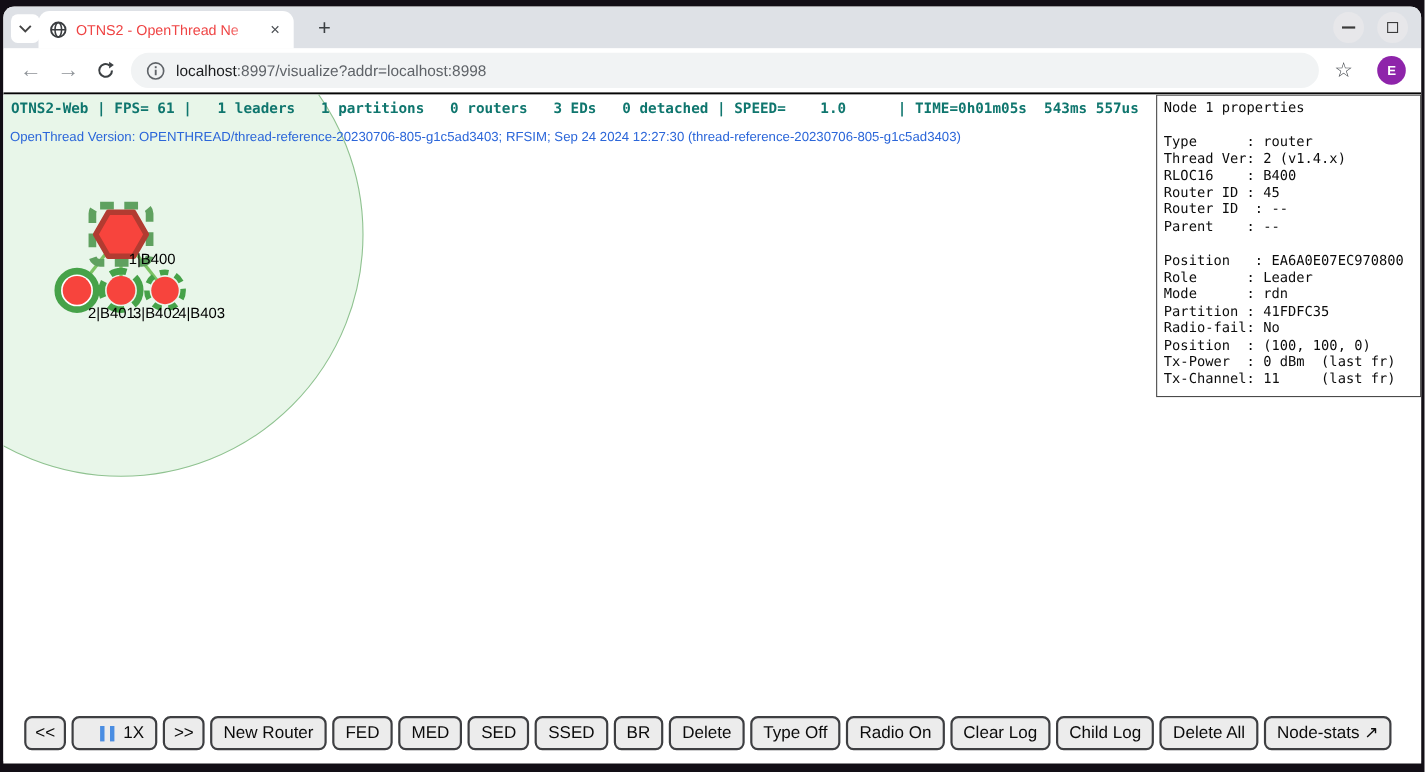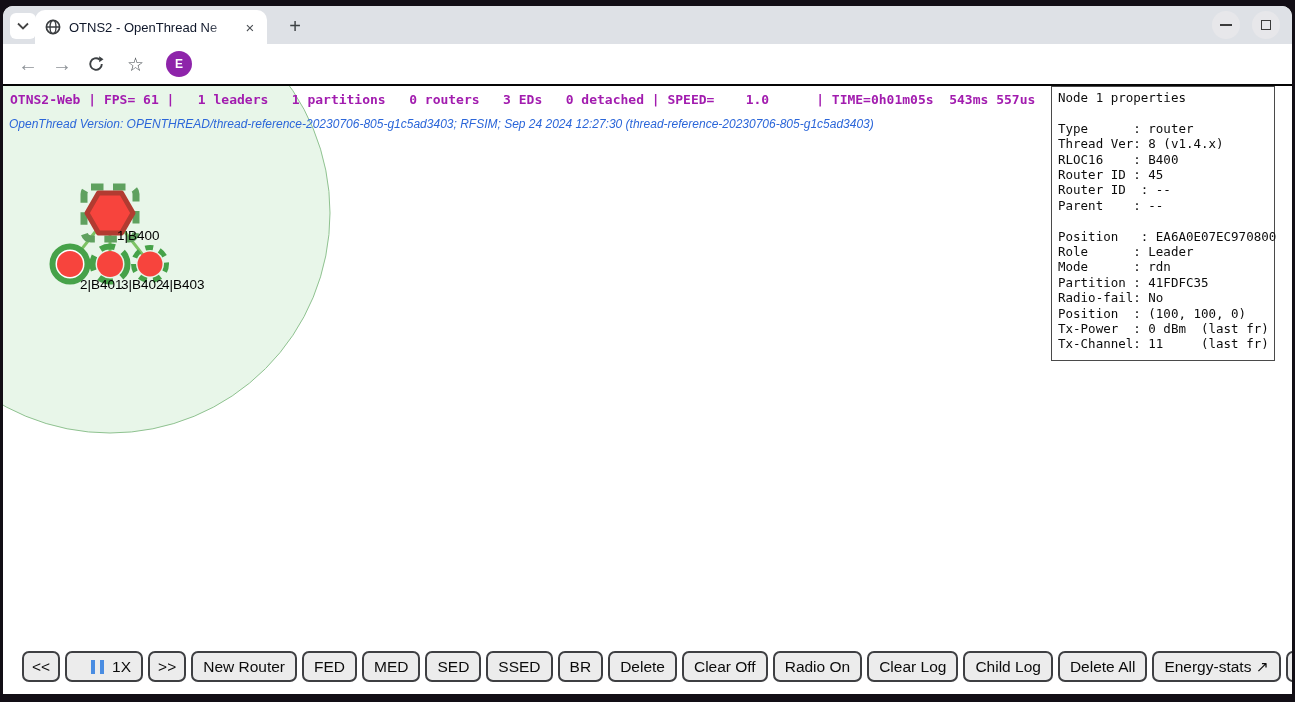--- a/index.html
+++ b/index.html
@@ -9,21 +9,21 @@
   .window { position:absolute; left:3px; top:6px; width:1289px; height:688px;
             border-radius:10px 10px 0 0; overflow:hidden; background:#fff; }
 
   
   .tabstrip { position:relative; height:38px; background:#dee1e6; }
   .tab-search-btn { position:absolute; left:7px; top:7px; width:26px; height:26px;
     background:#fff; border-radius:6px; display:flex; align-items:center; justify-content:center; cursor:pointer; }
   .tab { position:absolute; left:32px; top:4px; width:232px; height:34px; background:#fff;
     border-radius:10px 10px 0 0; display:flex; align-items:center; padding:0 8px 0 10px; }
   .tab-favicon { flex:0 0 16px; height:16px; margin-right:8px; }
-  .tab-title { font-size:13px; color:#0f172a; white-space:nowrap; overflow:hidden; flex:1 1 auto;
+  .tab-title { font-size:13px; color:#ef4444; white-space:nowrap; overflow:hidden; flex:1 1 auto;
     -webkit-mask-image:linear-gradient(90deg,#000 80%,transparent 98%);
     mask-image:linear-gradient(90deg,#000 80%,transparent 98%); }
   .tab-close { flex:0 0 18px; height:18px; border-radius:50%; display:flex; align-items:center; justify-content:center;
     font-size:15px; color:#4b4f54; cursor:pointer; }
   .new-tab-btn { position:absolute; left:281px; top:9px; width:22px; height:22px; display:flex;
     align-items:center; justify-content:center; font-size:20px; color:#3c4043; cursor:pointer; }
   .win-controls { position:absolute; right:12px; top:5px; display:flex; gap:12px; }
   .win-btn { width:28px; height:28px; border-radius:50%; background:#e7e7ea; display:flex;
     align-items:center; justify-content:center; cursor:pointer; }
   .glyph-min { width:12px; height:2px; background:#3b3b3b; }
@@ -42,25 +42,25 @@
   .url .rest { color:#5f6368; }
   .star-icon { font-size:19px; color:#454a4f; margin-left:14px; cursor:pointer; }
   .avatar { width:26px; height:26px; border-radius:50%; margin-left:22px; display:flex; align-items:center;
     justify-content:center; color:#fff; font-size:12px; font-weight:bold; cursor:pointer; }
 
   
   .content { position:relative; height:606px; background:#fff; overflow:hidden; }
   .viz-svg { position:absolute; left:0; top:0; }
 
   .statusbar { position:absolute; left:7px; top:6px; font-family:"DejaVu Sans Mono", monospace;
-    font-weight:bold; font-size:13px; color:#a21caf; white-space:pre; }
+    font-weight:bold; font-size:13px; color:#0f766e; white-space:pre; }
   .version-link { position:absolute; left:6px; top:31px; font-size:12px; color:#2b66d9;
-    white-space:pre; cursor:pointer;font-style:italic; }
-
-  .props-panel { position:absolute; left:1048px; top:0; width:224px; height:275px;
+    white-space:pre; cursor:pointer; }
+
+  .props-panel { position:absolute; left:1048px; top:0; width:241px; height:275px;
     border:1px solid #4a4a4a; background:#fff; padding:3px 0 0 6px;
     font-family:"DejaVu Sans Mono", monospace; font-size:12.5px; line-height:15.4px; color:#0c0c0c; }
   .panel-line { white-space:pre; min-height:15.4px; }
   .panel-gap { min-height:15.4px; }
 
   
   .action-bar { position:absolute; left:19px; bottom:10px; display:flex; gap:5px; align-items:stretch; }
   .act-btn { background:#ececec; border:2px solid #3e3f42; border-radius:7px; padding:3px 10px;
     font-size:15.5px; color:#0b0b0b; display:flex; align-items:center; white-space:nowrap; cursor:pointer;
     height:31px; }
@@ -102,20 +102,28 @@
 
   <div class="navbar">
     <div class="nav-icon" style="margin-left:8px;">←</div>
     <div class="nav-icon">→</div>
     <div class="reload-icon">
       <svg width="18" height="18" viewBox="0 0 18 18">
         <path d="M 14.8 9 A 5.8 5.8 0 1 1 12.5 4.4" fill="none" stroke="#3c4043" stroke-width="1.9"></path>
         <polygon points="12.2,1.2 12.2,7.2 16.5,4.2" fill="#3c4043"></polygon>
       </svg>
     </div>
+    <div class="omnibox">
+      <svg class="info-icon" viewBox="0 0 17 17">
+        <circle cx="8.5" cy="8.5" r="7.3" fill="none" stroke="#5f6368" stroke-width="1.5"></circle>
+        <rect x="7.7" y="7.4" width="1.7" height="5" fill="#5f6368"></rect>
+        <rect x="7.7" y="4.2" width="1.7" height="1.8" fill="#5f6368"></rect>
+      </svg>
+      <div class="url"><span class="host">localhost</span><span class="rest">:8997/visualize?addr=localhost:8998</span></div>
+    </div>
     <div class="star-icon">☆</div>
     <div class="avatar" style="background: rgb(142, 36, 170);">E</div>
   </div>
 
   <div class="content">
 
     <svg class="viz-svg" width="1289" height="606" viewBox="0 0 1289 606">
 
       <circle cx="107" cy="127" r="220" fill="#e8f6e9" stroke="#8fc290" stroke-width="1"></circle>
 
@@ -152,21 +160,21 @@
       </g>
     </svg>
 
     <div class="statusbar">OTNS2-Web | FPS= 61 |   1 leaders   1 partitions   0 routers   3 EDs   0 detached | SPEED=    1.0      | TIME=0h01m05s  543ms 557us</div>
     <div class="version-link">OpenThread Version: OPENTHREAD/thread-reference-20230706-805-g1c5ad3403; RFSIM; Sep 24 2024 12:27:30 (thread-reference-20230706-805-g1c5ad3403)</div>
 
     <div class="props-panel">
       <div class="panel-line">Node 1 properties</div>
       <div class="panel-gap"></div>
       <div class="panel-line">Type      : router</div>
-      <div class="panel-line">Thread Ver: 8 (v1.4.x)</div>
+      <div class="panel-line">Thread Ver: 2 (v1.4.x)</div>
       <div class="panel-line">RLOC16    : B400</div>
       <div class="panel-line">Router ID : 45</div>
       <div class="panel-line">Router ID  : --</div>
       <div class="panel-line">Parent    : --</div>
       <div class="panel-line"></div>
       <div class="panel-line">Position   : EA6A0E07EC970800</div>
       <div class="panel-line">Role      : Leader</div>
       <div class="panel-line">Mode      : rdn</div>
       <div class="panel-line">Partition : 41FDFC35</div>
       <div class="panel-line">Radio-fail: No</div>
@@ -183,23 +191,22 @@
           <span>1X</span>
         </button>
       <button class="act-btn small">&gt;&gt;</button>
       <button class="act-btn">New Router</button>
       <button class="act-btn">FED</button>
       <button class="act-btn">MED</button>
       <button class="act-btn">SED</button>
       <button class="act-btn">SSED</button>
       <button class="act-btn">BR</button>
       <button class="act-btn">Delete</button>
-      <button class="act-btn">Clear Off</button>
+      <button class="act-btn">Type Off</button>
       <button class="act-btn">Radio On</button>
       <button class="act-btn">Clear Log</button>
       <button class="act-btn">Child Log</button>
       <button class="act-btn">Delete All</button>
-      <button class="act-btn">Energy-stats ↗</button>
       <button class="act-btn">Node-stats ↗</button>
     </div>
 
   </div>
 </div>
 
 </body></html>

